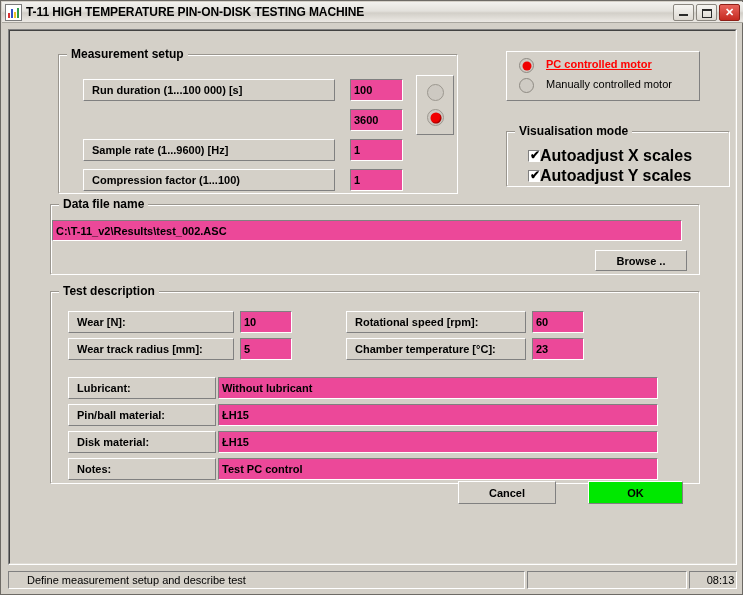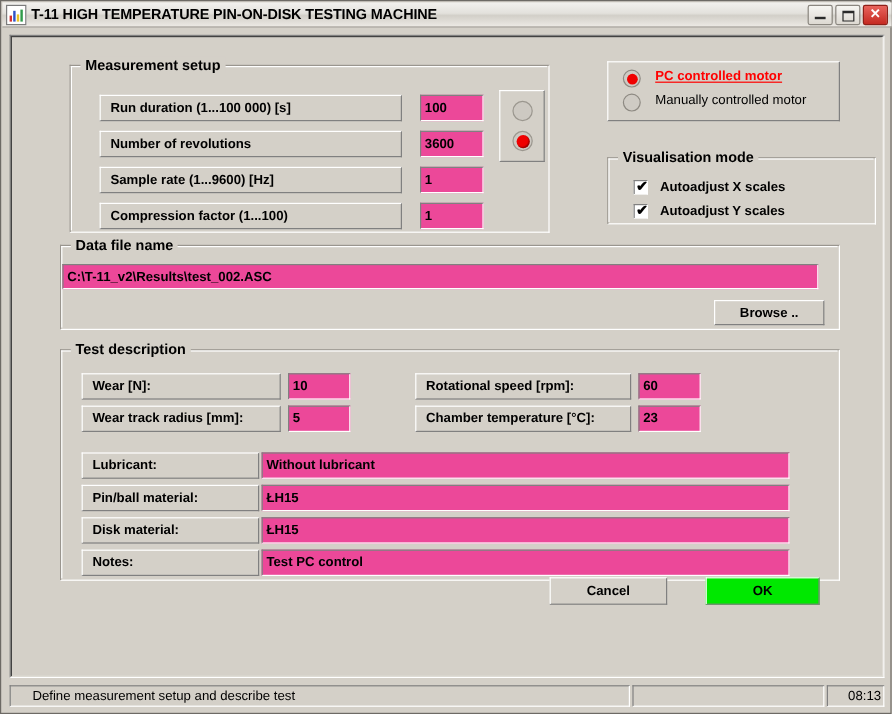--- a/index.html
+++ b/index.html
@@ -147,21 +147,21 @@
   .cb-row{position:absolute;display:flex;align-items:center;height:16px;}
   .cbox{
     width:12px;height:12px;box-sizing:border-box;background:#fff;
     border-top:1px solid #808080;border-left:1px solid #808080;
     border-right:1px solid #ffffff;border-bottom:1px solid #ffffff;
     position:relative;flex:0 0 auto;
   }
   .cbox .tick{
     position:absolute;left:1px;top:-2px;font-size:12px;line-height:12px;color:#000;font-weight:bold;
   }
-  .cb-lbl{margin-left:10px;font-size:11px;font-weight:bold;white-space:nowrap;}
+  .cb-lbl{font-size:16px;font-weight:bold;white-space:nowrap;}
 
   
   .btn{
     position:absolute;box-sizing:border-box;
     background:#d4d0c8;
     border-top:1px solid #ffffff;border-left:1px solid #ffffff;
     border-right:1px solid #808080;border-bottom:1px solid #808080;
     font-size:11px;font-weight:bold;color:#000;
     display:flex;align-items:center;justify-content:center;
     cursor:default;
@@ -213,21 +213,20 @@
   <div class="client">
     <div class="inner">
 
       <div class="group" style="left:48px;top:16px;width:400px;height:147px;">
         <div class="gbox"></div>
         <div class="glabel">Measurement setup</div>
 
         <div class="lbl" style="left:25px;top:32px;width:252px;height:22px;">Run duration (1...100 000) [s]</div>
         <div class="fld" style="left:292px;top:32px;width:53px;height:22px;">100</div>
 
-        <div class="lbl" style="left:25px;top:62px;width:252px;height:22px;">Number of revolutions</div>
         <div class="fld" style="left:292px;top:62px;width:53px;height:22px;">3600</div>
 
         <div class="lbl" style="left:25px;top:92px;width:252px;height:22px;">Sample rate (1...9600) [Hz]</div>
         <div class="fld" style="left:292px;top:92px;width:53px;height:22px;">1</div>
 
         <div class="lbl" style="left:25px;top:122px;width:252px;height:22px;">Compression factor (1...100)</div>
         <div class="fld" style="left:292px;top:122px;width:53px;height:22px;">1</div>
 
         <div class="ledpanel" style="left:358px;top:28px;width:38px;height:60px;">
           <div class="led" style="left:10px;top:8px;">

